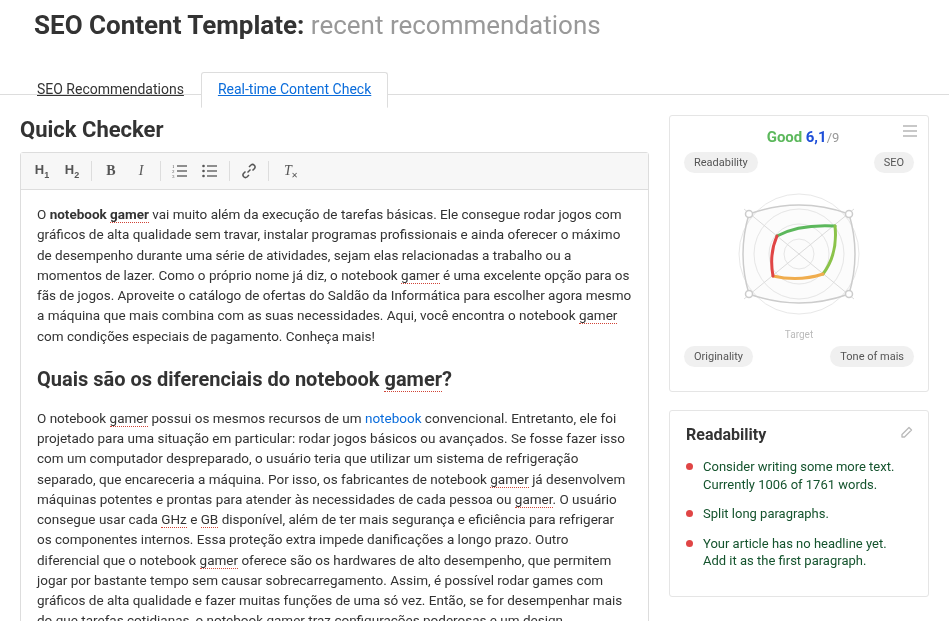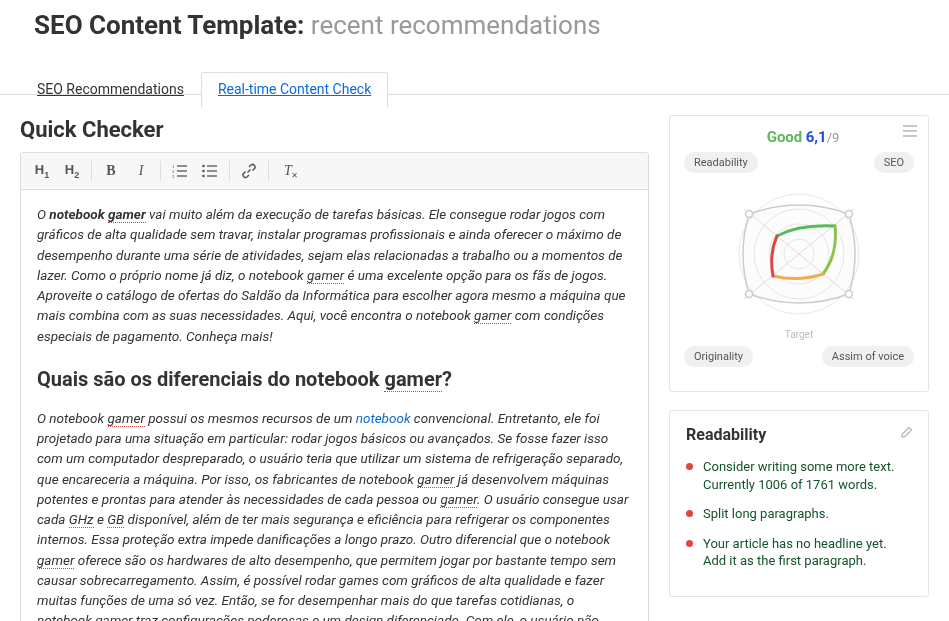--- a/index.html
+++ b/index.html
@@ -60,21 +60,21 @@
   }
   .tb-sep { width: 1px; height: 20px; background: #ddd; margin: 0 4px; }
   .h-label { font-family: Arial, sans-serif; font-weight: 700; font-size: 13px; text-align: center; }
   .h-sub { font-size: 9px; vertical-align: sub; }
   .editor-content {
     padding: 14px 16px;
     font-size: 13.5px;
     line-height: 1.5;
     color: #333;
   }
-  .editor-content p { margin-bottom: 14px; font-style: italic; }
+  .editor-content p { margin-bottom: 14px; }
   .editor-content h2 { font-size: 20px; font-weight: 700; margin: 18px 0 14px 0; }
   .kw { border-bottom: 1px dotted #d04437; }
   .abbr { border-bottom: 1px dotted #d04437; }
   .lk { color: #0a6cdb; }
   .score-panel {
     border: 1px solid #e5e5e5;
     border-radius: 3px;
     background: #fff;
     padding: 12px 10px 18px 10px;
     margin-bottom: 18px;
@@ -251,21 +251,21 @@
             <circle cx="-50" cy="-40" r="3.5" fill="#fff" stroke="#ccc" stroke-width="1.5"></circle>
             <circle cx="50" cy="-40" r="3.5" fill="#fff" stroke="#ccc" stroke-width="1.5"></circle>
             <circle cx="50" cy="40" r="3.5" fill="#fff" stroke="#ccc" stroke-width="1.5"></circle>
             <circle cx="-50" cy="40" r="3.5" fill="#fff" stroke="#ccc" stroke-width="1.5"></circle>
           </g>
         </svg>
       </div>
       <div class="target-label">Target</div>
       <div class="badges-row">
         <span class="badge">Originality</span>
-        <span class="badge">Assim of voice</span>
+        <span class="badge">Tone of mais</span>
       </div>
     </div>
 
     <div class="readability-panel">
       <div class="pencil">
         <svg width="14" height="14" viewBox="0 0 14 14">
             <path d="M2 12 L2 9.5 L9 2.5 L11.5 5 L4.5 12 Z M9 2.5 L11.5 5" stroke="#bbb" stroke-width="1.4" fill="none" stroke-linejoin="round"></path>
           </svg>
       </div>
       <div class="readability-title">Readability</div>

